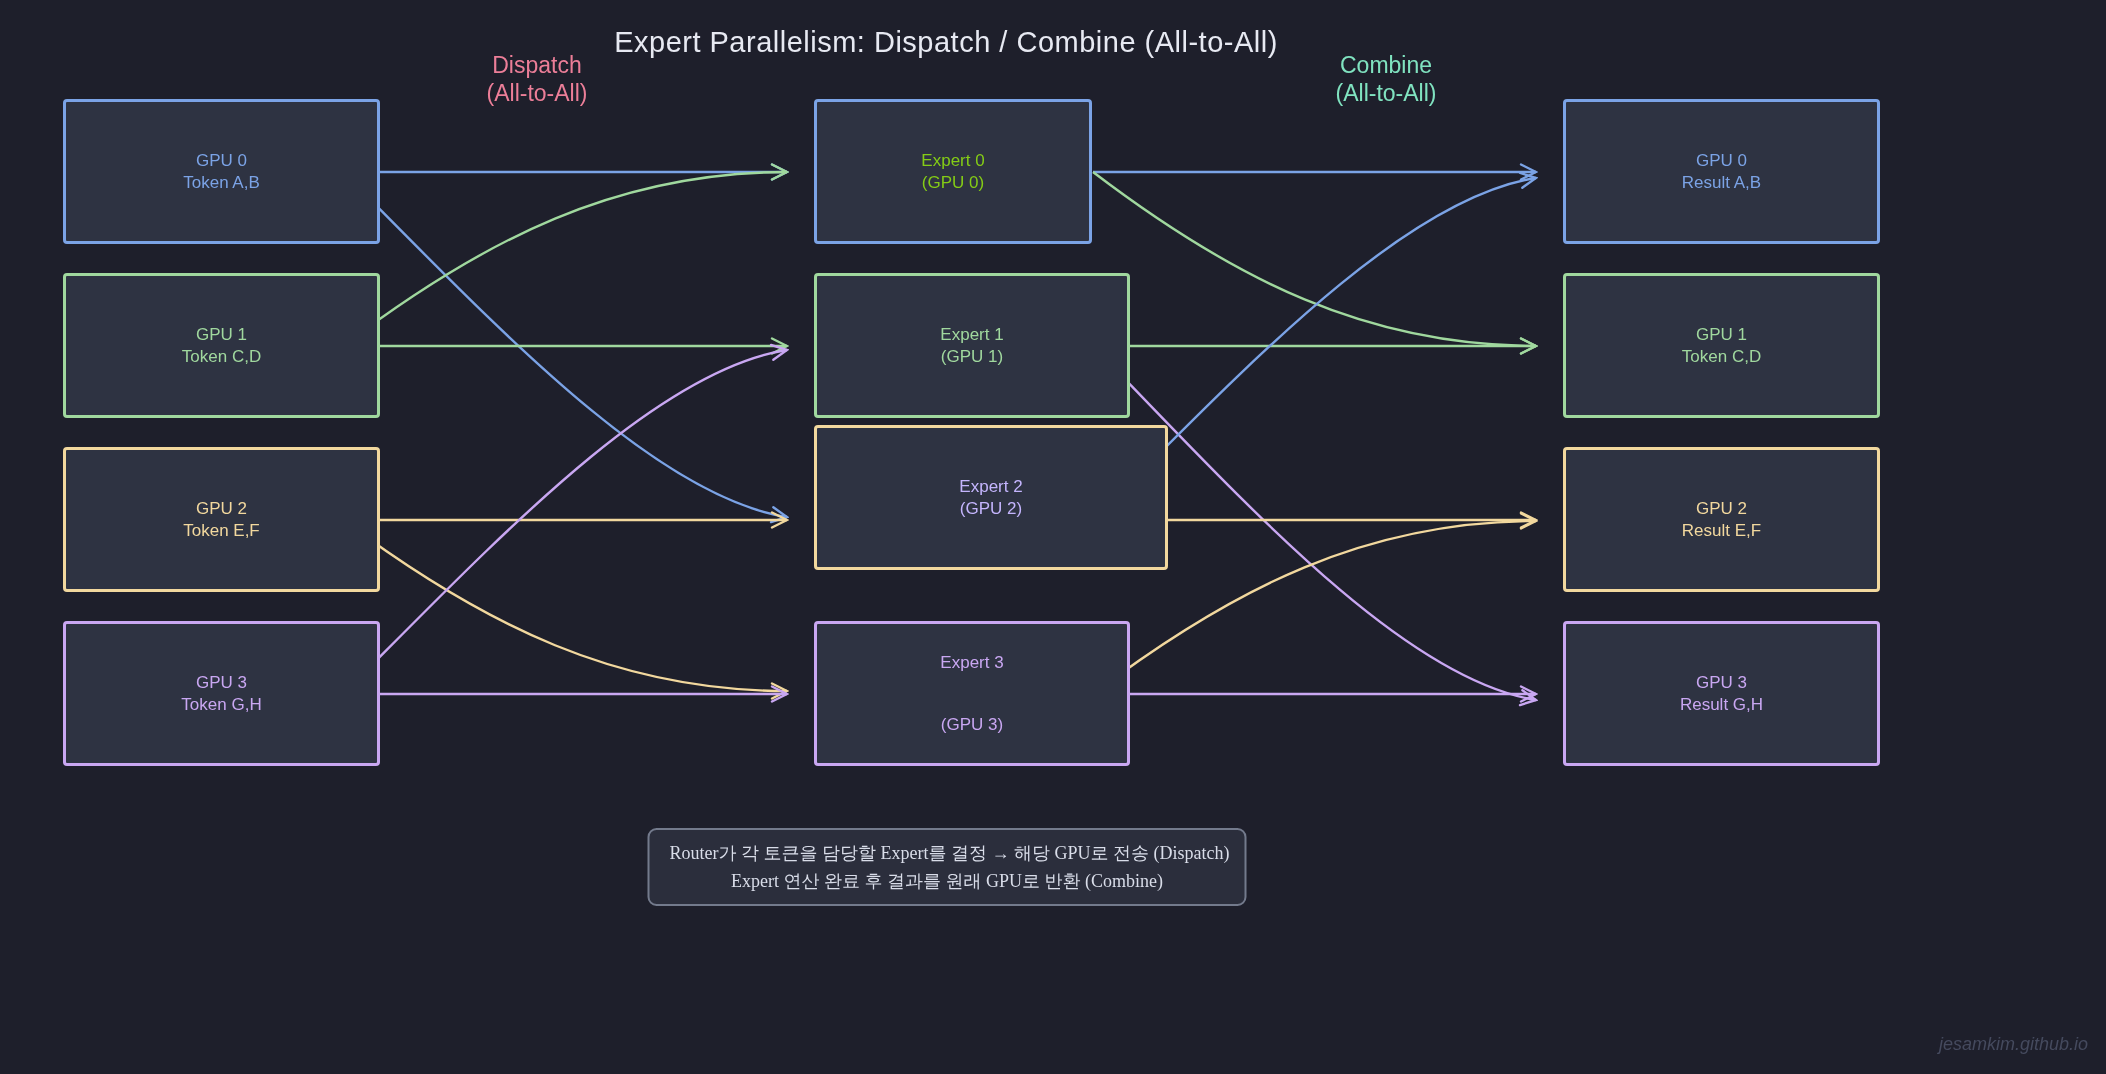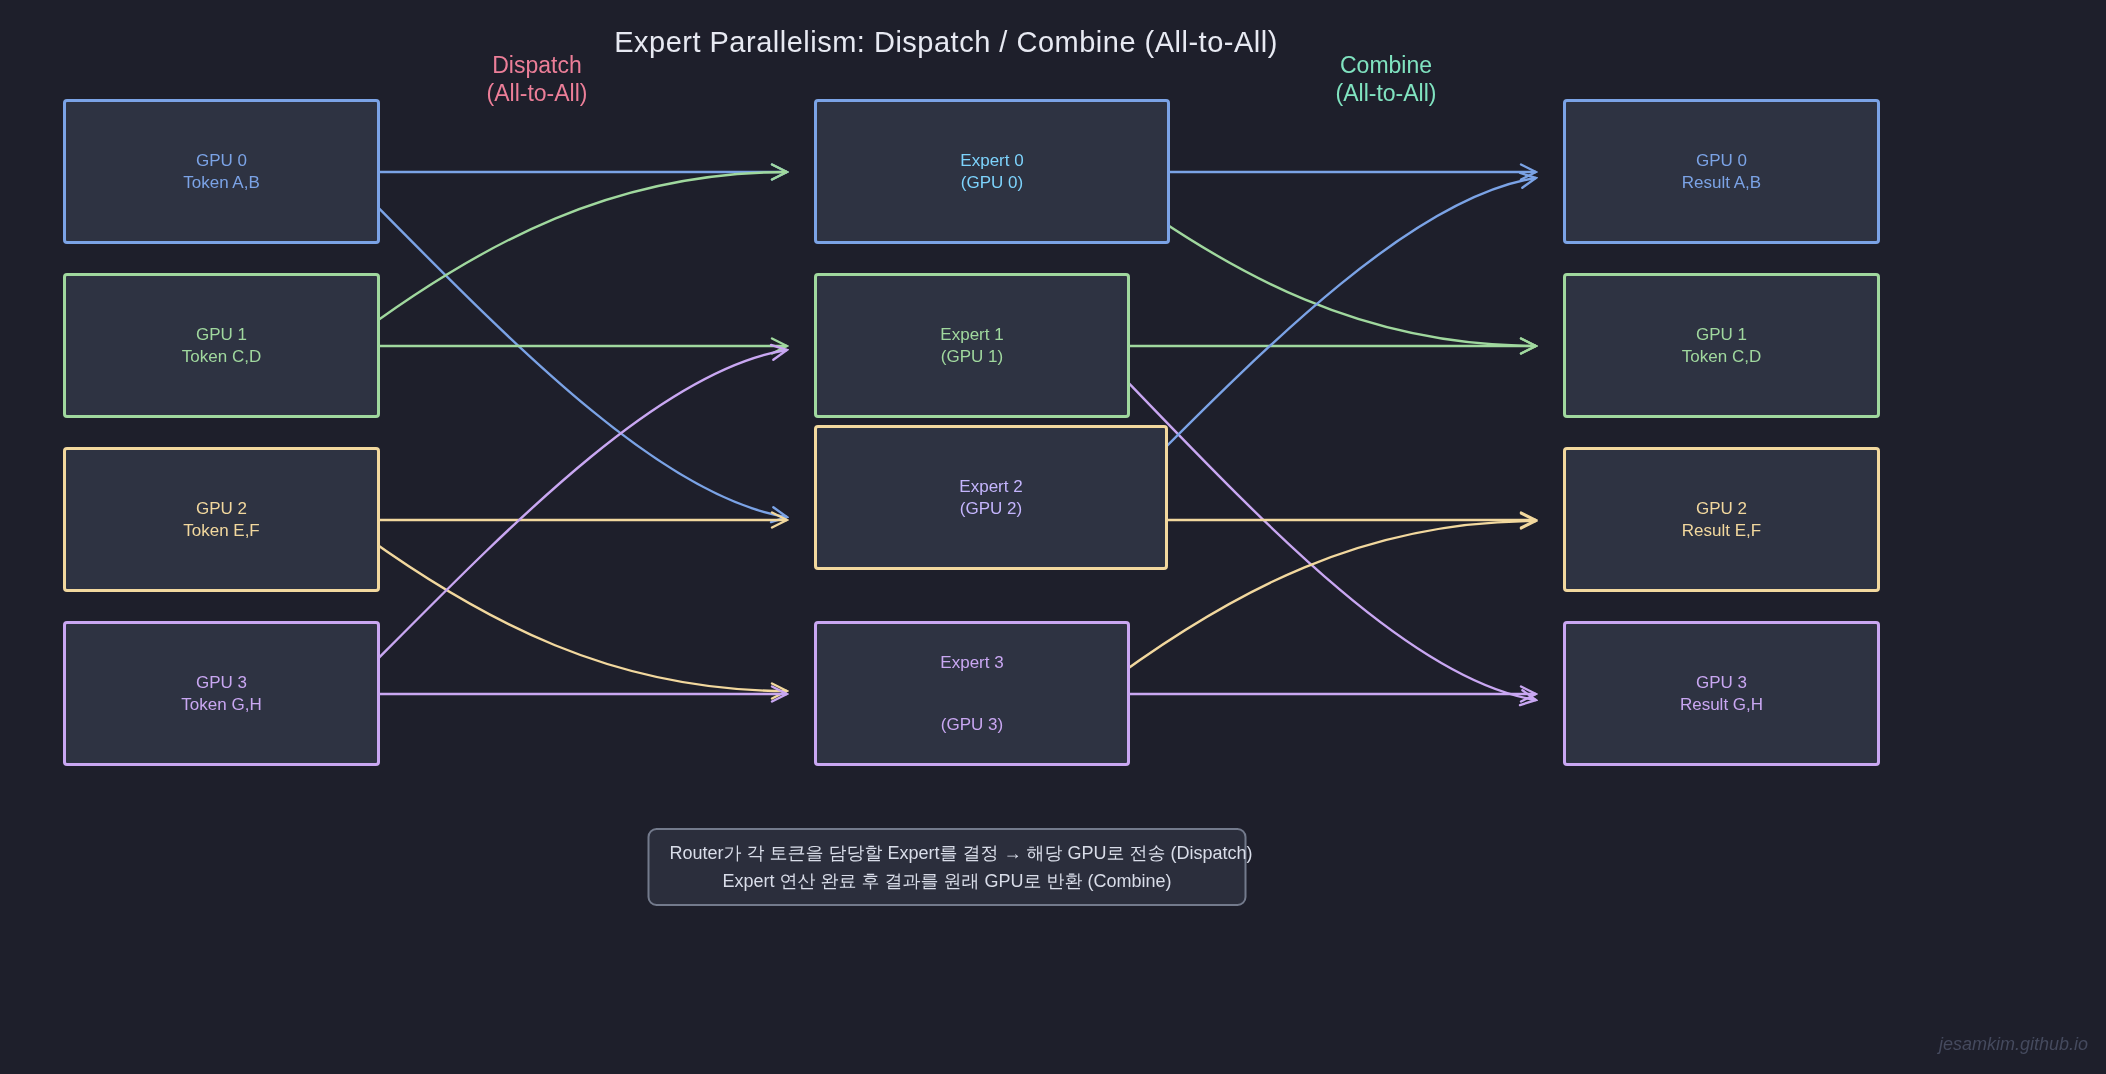--- a/index.html
+++ b/index.html
@@ -25,21 +25,21 @@
     display:flex;flex-direction:column;align-items:center;justify-content:center;
     text-align:center;font-size:17px;line-height:21px;margin-left:27px;
   }
   .node .l2{margin-top:1px;}
 
   .info-box{
     position:absolute;left:947px;top:828px;transform:translateX(-50%);
     width:599px;box-sizing:border-box;
     background:#2b2e3c;border:2px solid #737a8c;border-radius:9px;
     padding:9px 20px;text-align:center;
-    color:#d9dde9;font-size:18px;line-height:28px;white-space:nowrap;
+    color:#d9dde9;font-size:18px;line-height:28px;white-space:nowrap;font-family:Liberation Serif, serif;
   }
 
   .footer{
     position:absolute;right:18px;top:1034px;
     font-style:italic;font-size:18px;color:#454a5e;
   }
 </style>
 </head>
 <body>
 
@@ -100,21 +100,21 @@
         <div class="l2">Token C,D</div>
       </div>
       <div class="node" style="left: 36px; top: 447px; width: 317px; border-color: rgb(242, 216, 158); color: rgb(242, 216, 158);">
         <div class="l1">GPU 2</div>
         <div class="l2">Token E,F</div>
       </div>
       <div class="node" style="left: 36px; top: 621px; width: 317px; border-color: rgb(201, 167, 242); color: rgb(201, 167, 242);">
         <div class="l1">GPU 3</div>
         <div class="l2">Token G,H</div>
       </div>
-      <div class="node" style="left: 787px; top: 99px; width: 356px; border-color: rgb(123, 163, 230); color: #7dd3fc;">
+      <div class="node" style="left: 787px; top: 99px; width: 278px; border-color: rgb(123, 163, 230); color: #84cc16;">
         <div class="l1">Expert 0</div>
         <div class="l2">(GPU 0)</div>
       </div>
       <div class="node" style="left: 787px; top: 273px; width: 316px; border-color: rgb(160, 216, 158); color: rgb(160, 216, 158);">
         <div class="l1">Expert 1</div>
         <div class="l2">(GPU 1)</div>
       </div>
       <div class="node" style="left: 787px; top: 425px; width: 354px; border-color: rgb(242, 216, 158); color: #c4b5fd;">
         <div class="l1">Expert 2</div>
         <div class="l2">(GPU 2)</div>

